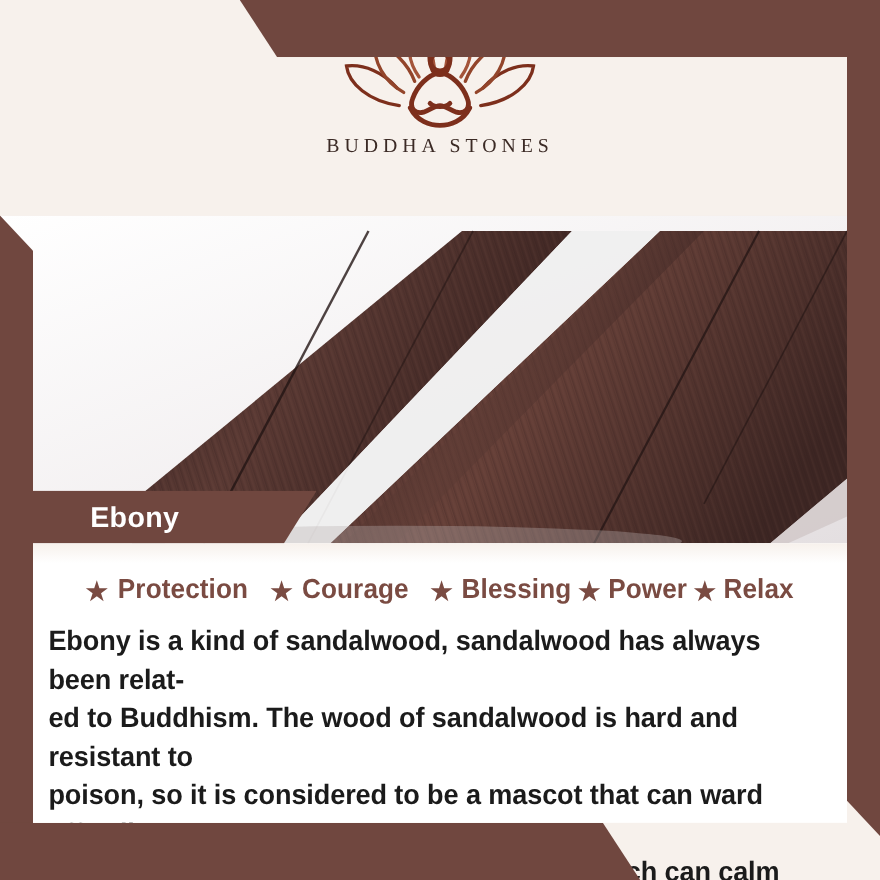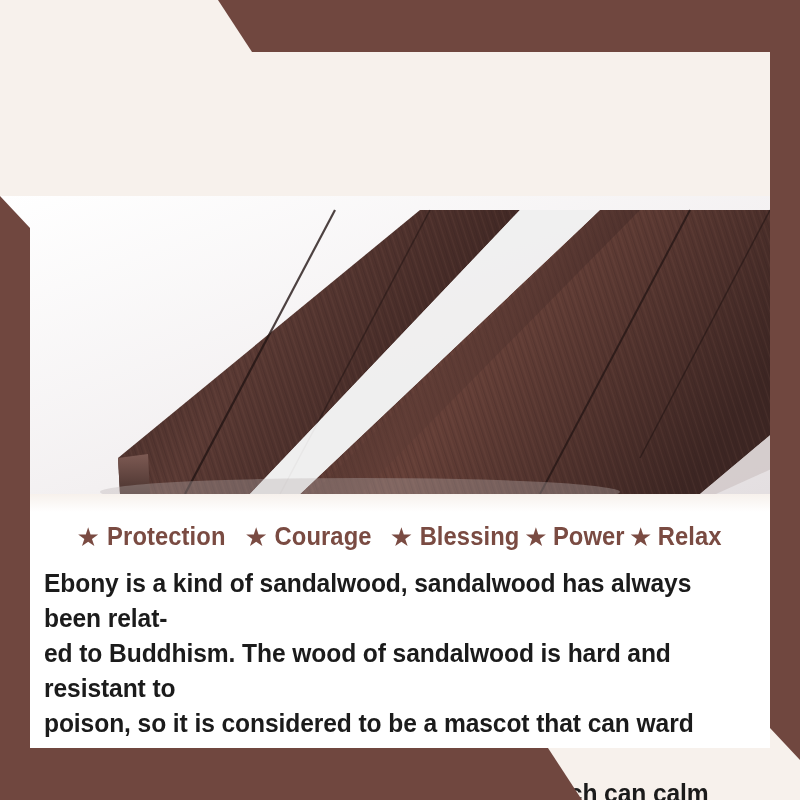--- a/index.html
+++ b/index.html
@@ -221,20 +221,55 @@
     transform: scaleX(0.965);
     transform-origin: left top;
   }
   .paragraph .ln { display: block; }
 </style>
 </head>
 <body>
 
 <div id="infographic">
 
+  <div class="header">
+    <div class="logo-wrap">
+      <span class="logo-mark">
+        <svg class="logo-mark" width="190" height="100" viewBox="0 0 190 100" aria-hidden="true">
+          <g fill="none" stroke="#8c3b21" stroke-width="3" stroke-linecap="round">
+
+            <path d="M58 78 C30 74 12 58 10 42 C26 40 44 48 56 62" stroke="#7d2f1c"></path>
+
+            <path d="M132 78 C160 74 178 58 180 42 C164 40 146 48 134 62" stroke="#7d2f1c"></path>
+
+            <path d="M62 66 C44 56 34 38 36 20 C52 26 66 40 72 56" stroke="#93452b"></path>
+
+            <path d="M128 66 C146 56 156 38 154 20 C138 26 124 40 118 56" stroke="#93452b"></path>
+
+            <path d="M76 52 C66 38 64 22 72 8 C84 18 90 34 90 48" stroke="#a4543a"></path>
+
+            <path d="M114 52 C124 38 126 22 118 8 C106 18 100 34 100 48" stroke="#a4543a"></path>
+
+            <path d="M95 6 C86 20 82 34 88 46 C91 52 99 52 102 46 C108 34 104 20 95 6" stroke="#7d2f1c" stroke-width="3.2"></path>
+          </g>
+          <g fill="none" stroke="#7d2f1c" stroke-width="4.4" stroke-linecap="round" stroke-linejoin="round">
+
+            <circle cx="95" cy="38" r="8.5"></circle>
+
+            <path d="M95 48 C84 50 74 60 70 72 C67 80 72 86 80 84 C86 82 90 78 95 78 C100 78 104 82 110 84 C118 86 123 80 120 72 C116 60 106 50 95 48 Z"></path>
+
+            <path d="M68 80 C74 92 86 96 95 96 C104 96 116 92 122 80"></path>
+
+            <path d="M86 76 C90 80 100 80 104 76"></path>
+          </g>
+        </svg>
+      </span>
+      <span class="brand-name">BUDDHA STONES</span>
+    </div>
+  </div>
 
 
   <div class="photo">
     <svg width="800" height="298" viewBox="0 0 800 298" aria-hidden="true">
       <defs>
         <linearGradient id="bg" x1="0" y1="0" x2="1" y2="1">
           <stop offset="0%" stop-color="#ffffff"></stop>
           <stop offset="55%" stop-color="#f3f0f1"></stop>
           <stop offset="100%" stop-color="#e3dee0"></stop>
         </linearGradient>
@@ -287,20 +322,23 @@
       <polygon points="520,14 600,14 300,298 250,298" fill="#ffffff" opacity="0.2"></polygon>
 
       <g opacity="0.5">
         <polygon points="600,14 640,14 360,298 312,298" fill="url(#w3)"></polygon>
       </g>
 
       <ellipse cx="360" cy="296" rx="260" ry="14" fill="#b9b2b2" opacity="0.35"></ellipse>
     </svg>
   </div>
 
+  <div class="label-band">
+    <span class="label-text">Ebony</span>
+  </div>
 
   <div class="body-panel">
 
     <div class="benefits">
       <span class="benefit sp">
         <span class="star">★</span>
         <span class="blabel">Protection</span>
       </span>
       <span class="benefit sp">
         <span class="star">★</span>

